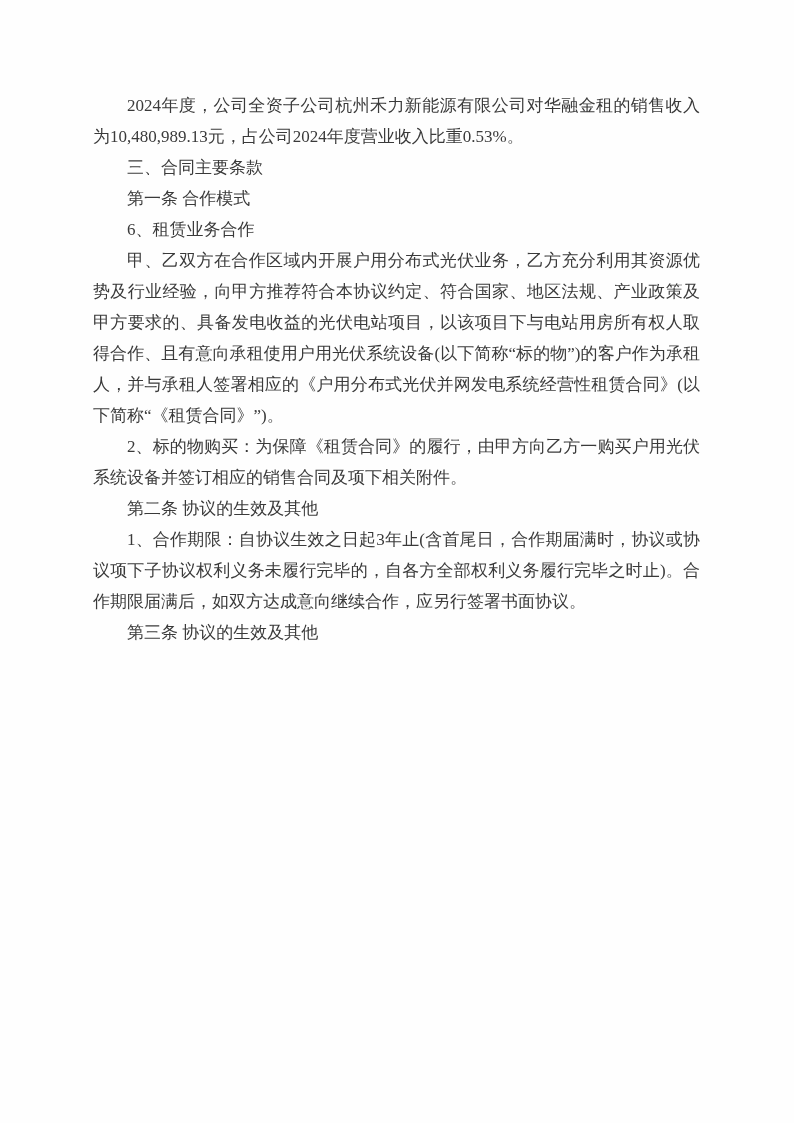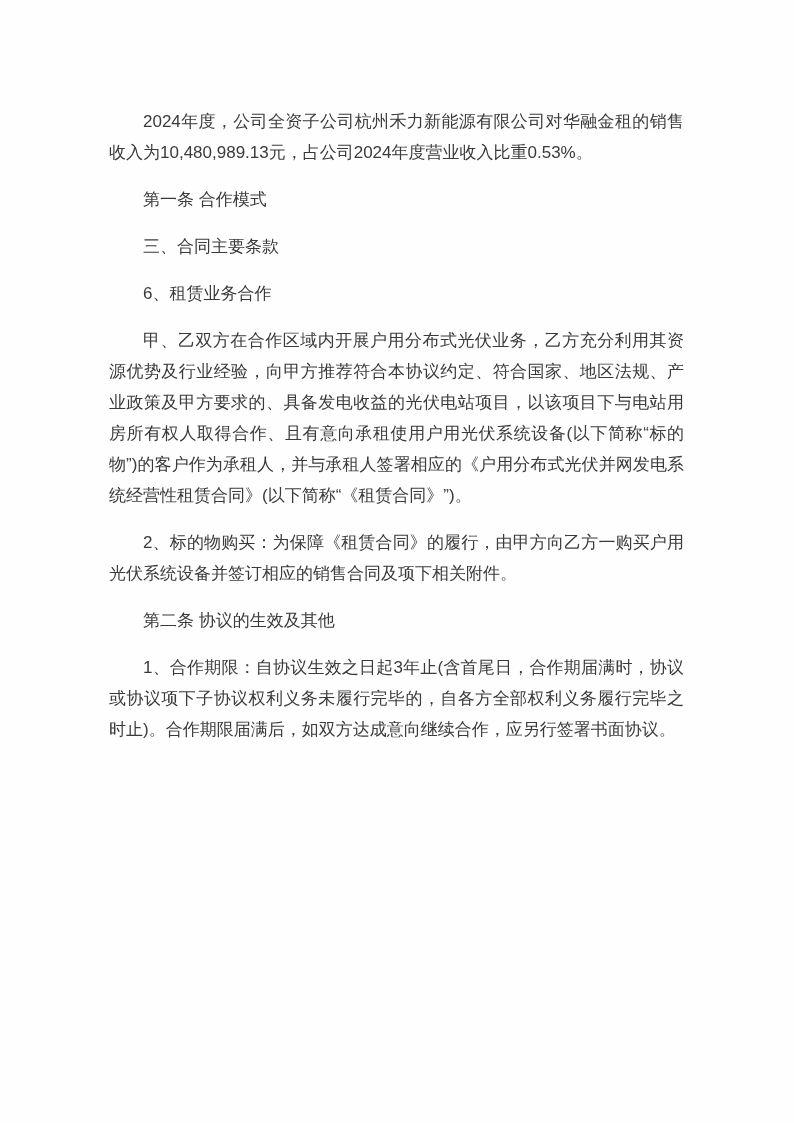--- a/index.html
+++ b/index.html
@@ -15,39 +15,40 @@
     overflow: hidden;
     box-sizing: border-box;
   }
   .content {
     position: absolute;
     left: 93px;
     top: 90px;
     width: 607px;
   }
   .para {
-    margin: 16px;
+    margin: 0;
     padding: 0;
-    font-family: Liberation Sans, sans-serif;
+    font-family: Liberation Serif, serif;
     font-size: 17px;
     line-height: 31px;
     color: #3a3a3a;
     text-align: justify;
     text-justify: inter-ideograph;
     text-indent: 2em;
     word-break: break-all;
   }
 </style>
 </head>
 <body>
 
 <div class="page">
   <div class="content">
     <p class="para">2024年度，公司全资子公司杭州禾力新能源有限公司对华融金租的销售收入为10,480,989.13元，占公司2024年度营业收入比重0.53%。</p>
+    <p class="para">三、合同主要条款</p>
     <p class="para">第一条 合作模式</p>
-    <p class="para">三、合同主要条款</p>
     <p class="para">6、租赁业务合作</p>
     <p class="para">甲、乙双方在合作区域内开展户用分布式光伏业务，乙方充分利用其资源优势及行业经验，向甲方推荐符合本协议约定、符合国家、地区法规、产业政策及甲方要求的、具备发电收益的光伏电站项目，以该项目下与电站用房所有权人取得合作、且有意向承租使用户用光伏系统设备(以下简称“标的物”)的客户作为承租人，并与承租人签署相应的《户用分布式光伏并网发电系统经营性租赁合同》(以下简称“《租赁合同》”)。</p>
     <p class="para">2、标的物购买：为保障《租赁合同》的履行，由甲方向乙方一购买户用光伏系统设备并签订相应的销售合同及项下相关附件。</p>
     <p class="para">第二条 协议的生效及其他</p>
     <p class="para">1、合作期限：自协议生效之日起3年止(含首尾日，合作期届满时，协议或协议项下子协议权利义务未履行完毕的，自各方全部权利义务履行完毕之时止)。合作期限届满后，如双方达成意向继续合作，应另行签署书面协议。</p>
+    <p class="para">第三条 协议的生效及其他</p>
   </div>
 </div>
 
 </body></html>

